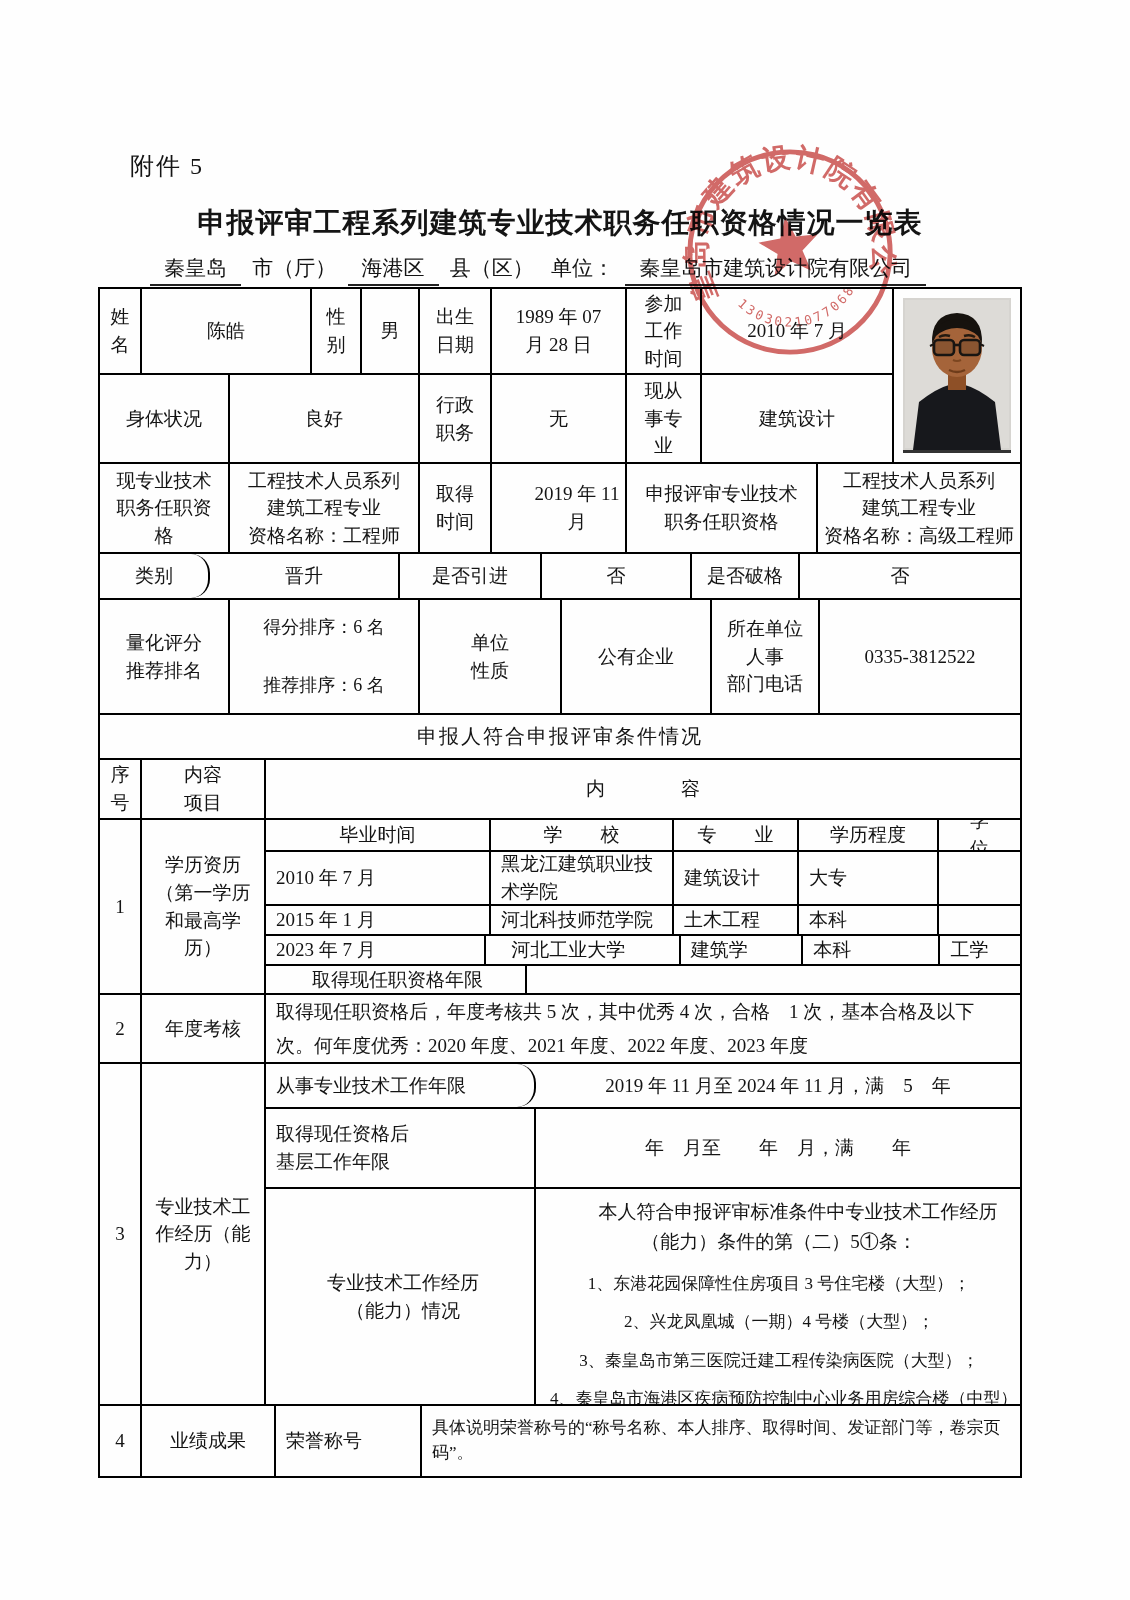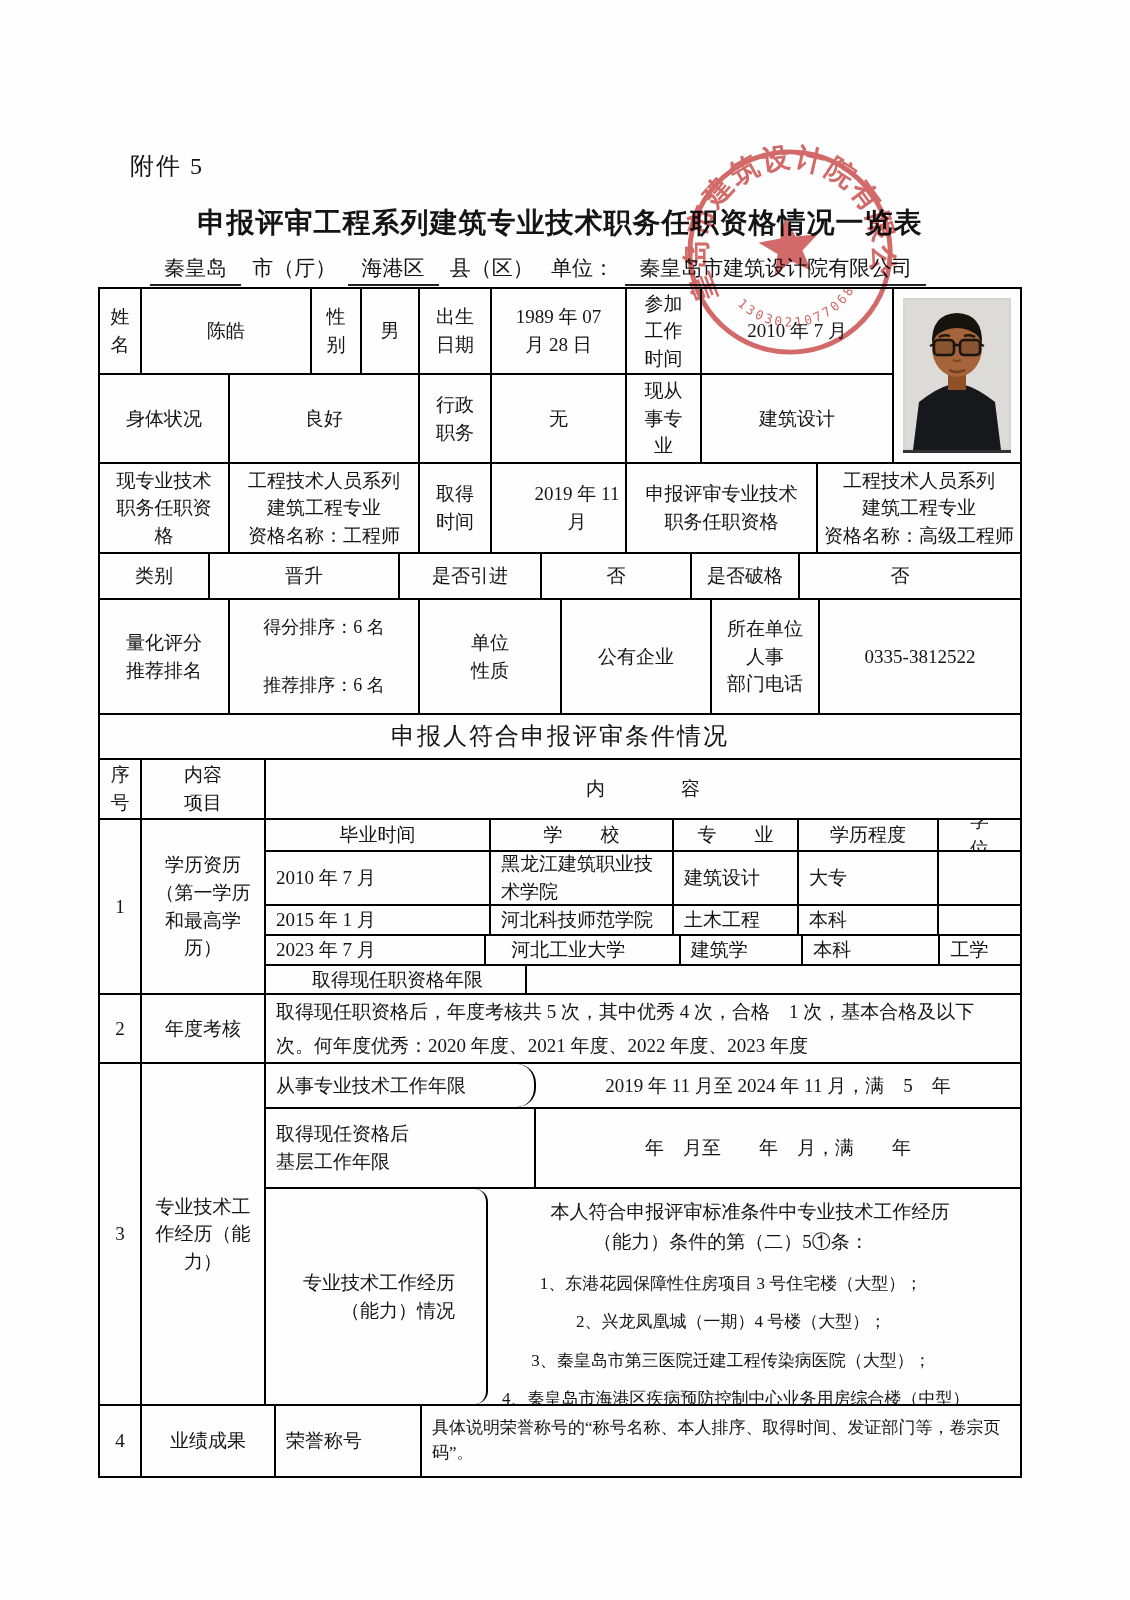--- a/index.html
+++ b/index.html
@@ -17,21 +17,21 @@
   .r{display:flex;border-bottom:2px solid #000;box-sizing:border-box;}
   .r.nb{border-bottom:none;}
   .c{box-sizing:border-box;border-right:2px solid #000;display:flex;align-items:center;justify-content:center;text-align:center;font-size:19px;line-height:1.45;white-space:pre-line;overflow:hidden;padding:2px 4px;}
   .c.endc{border-right:none;}
   .c.keepr{border-right:2px solid #000;}
   .c.leftal{justify-content:flex-start;text-align:left;padding-left:10px;}
   .c.smtxt{font-size:17px;}
   .grp{display:flex;border-bottom:2px solid #000;box-sizing:border-box;}
   .grp-left{display:flex;flex-direction:column;}
   .sub{display:flex;flex-direction:column;box-sizing:border-box;}
-  .banner{font-size:24px;letter-spacing:2px;}
+  .banner{font-size:20px;letter-spacing:2px;}
 
   
   .exp-cell{box-sizing:border-box;display:block;text-align:center;font-size:19px;padding:8px 12px 4px 14px;overflow:hidden;}
   .exp-intro{text-indent:2em;line-height:1.6;margin-bottom:6px;}
   .exp-item{font-size:17px;line-height:1.5;margin-top:13px;white-space:nowrap;}
 
   
   .stamp{position:absolute;left:682px;top:144px;width:216px;height:216px;opacity:.78;mix-blend-mode:multiply;transform:rotate(-8deg);pointer-events:none;}
 
   
@@ -135,21 +135,21 @@
       <div class="c" style="width:135px;padding-left:41px;">2019 年 11
 月</div>
       <div class="c" style="width:191px;">申报评审专业技术
 职务任职资格</div>
       <div class="c endc" style="width:202px;">工程技术人员系列
 建筑工程专业
 资格名称：高级工程师</div>
     </div>
 
     <div class="r" style="height:46px;">
-      <div class="c" style="width:110px;">类别</div>
+      <div class="c" style="width:110px;border-radius:19px;">类别</div>
       <div class="c" style="width:190px;">晋升</div>
       <div class="c" style="width:142px;">是否引进</div>
       <div class="c" style="width:150px;">否</div>
       <div class="c" style="width:108px;">是否破格</div>
       <div class="c endc" style="width:200px;">否</div>
     </div>
 
     <div class="r" style="height:115px;">
       <div class="c" style="width:130px;">量化评分
 推荐排名</div>
@@ -238,21 +238,21 @@
         <div class="r" style="height:45px;">
           <div class="c leftal" style="width:270px;border-radius:19px;">从事专业技术工作年限</div>
           <div class="c endc" style="width:484px;">2019 年 11 月至 2024 年 11 月，满　5　年</div>
         </div>
         <div class="r" style="height:80px;">
           <div class="c leftal" style="width:270px;">取得现任资格后
 基层工作年限</div>
           <div class="c endc" style="width:484px;">年　月至　　年　月，满　　年</div>
         </div>
         <div class="r nb" style="height:215px;">
-          <div class="c leftal" style="width:222px;justify-content:center;text-align:right;border-radius:13px;">专业技术工作经历
+          <div class="c leftal" style="width:270px;justify-content:center;text-align:center;">专业技术工作经历
 （能力）情况</div>
           <div class="exp-cell" style="width:484px;">
             <div class="exp-intro">本人符合申报评审标准条件中专业技术工作经历（能力）条件的第（二）5①条：</div>
             <div class="exp-item">1、东港花园保障性住房项目 3 号住宅楼（大型）；</div>
             <div class="exp-item">2、兴龙凤凰城（一期）4 号楼（大型）；</div>
             <div class="exp-item">3、秦皇岛市第三医院迁建工程传染病医院（大型）；</div>
             <div class="exp-item">4、秦皇岛市海港区疾病预防控制中心业务用房综合楼（中型）；</div>
 
           </div>
         </div>

